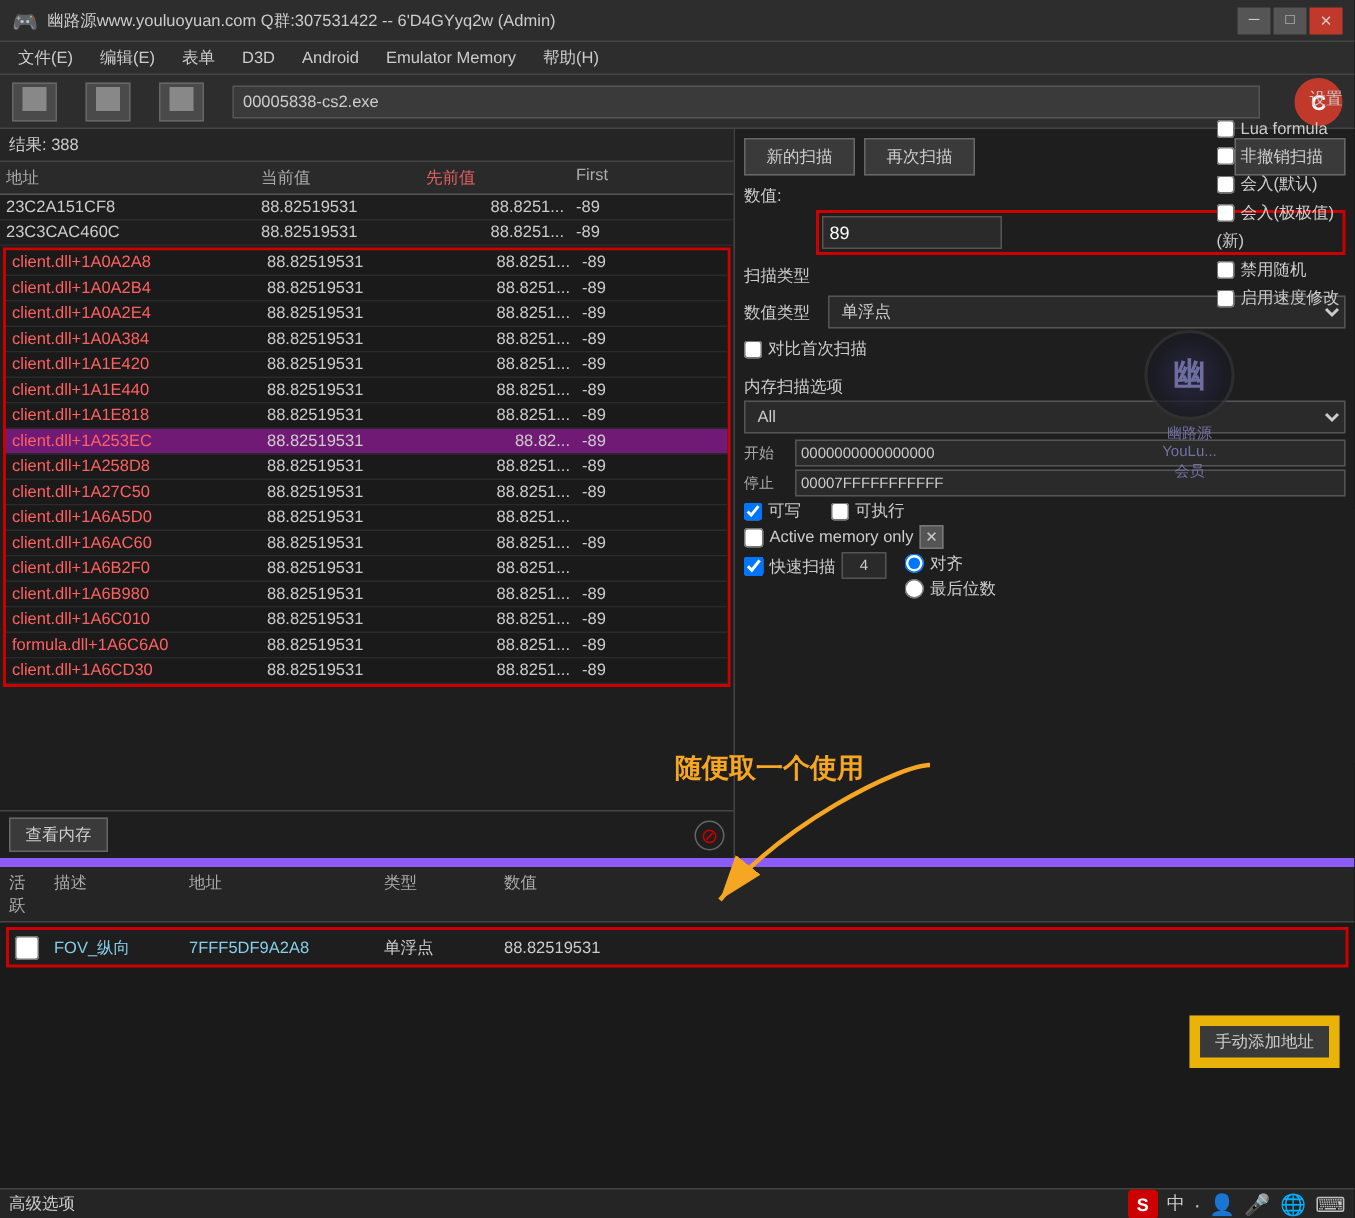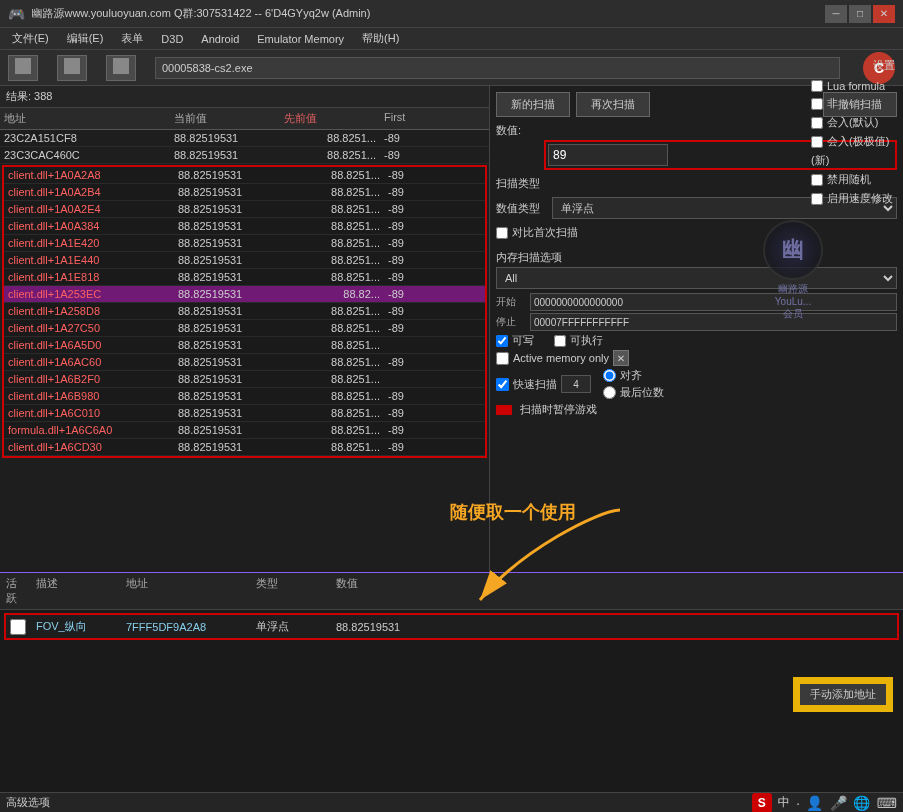--- a/index.html
+++ b/index.html
@@ -363,21 +363,21 @@
     .pause-scan-row {
       display: flex;
       align-items: center;
       gap: 4px;
     }
 
     
     .bottom-section {
       height: 80px;
       background: #1a1a1a;
-      border-top: 1px solid #8b5cf6;
+      border-top: 6px solid #8b5cf6;
       display: flex;
       flex-direction: column;
     }
     .bottom-header {
       display: flex;
       background: #252525;
       border-bottom: 1px solid #444;
       padding: 2px 0;
     }
     .bth {
@@ -622,20 +622,24 @@
         </div>
         <div class="table-row" style="background:#1a1a1a;">
           <div class="td addr">client.dll+1A6CD30</div>
           <div class="td current">88.82519531</div>
           <div class="td prev">88.8251...</div>
           <div class="td first">-89</div>
         </div>
       </div>
     </div>
 
+    <div class="bottom-bar-left">
+      <button class="view-memory-btn">查看内存</button>
+      <div class="no-icon">⊘</div>
+    </div>
   </div>
 
   <div class="right-panel">
 
     <div class="scan-buttons">
       <button class="scan-btn">新的扫描</button>
       <button class="scan-btn">再次扫描</button>
       <button class="cancel-btn">撤销扫描</button>
     </div>
 
@@ -695,43 +699,39 @@
       
 
       
       <div class="active-memory-row">
         <input type="checkbox" style="">
         <span class="checkbox-label">Active memory only</span>
         <button class="x-btn">✕</button>
       </div>
 
       
-      <div style="display:flex; align-items:center; gap:6px; margin:2px 0;">
+      <div style="display:flex; align-items:flex-start; gap:6px; margin:2px 0;">
         <div class="fast-scan-row">
           <input type="checkbox" checked="" style="">
           <span class="checkbox-label">快速扫描</span>
           <input class="fast-scan-input" type="text" value="4" style="">
         </div>
         <div class="align-row">
           <div class="radio-row">
             <input type="radio" name="align" checked="" style="">
             <span class="checkbox-label">对齐</span>
           </div>
           <div class="radio-row">
             <input type="radio" name="align" style="">
             <span class="checkbox-label">最后位数</span>
           </div>
         </div>
       </div>
 
       
-      <div class="pause-scan-row">
-        <div style="width:16px;height:10px;background:#cc0000;margin-right:4px;"></div>
-        <span class="checkbox-label">扫描时暂停游戏</span>
-      </div>
     </div>
 
     <div style="position:absolute;right:10px;top:80px;">
       <div class="checkbox-row" style="margin-bottom:4px;">
         <input type="checkbox" style="">
         <span class="checkbox-label">Lua formula</span>
       </div>
       <div class="checkbox-row" style="margin-bottom:4px;">
         <input type="checkbox" style="">
         <span class="checkbox-label">非</span>

